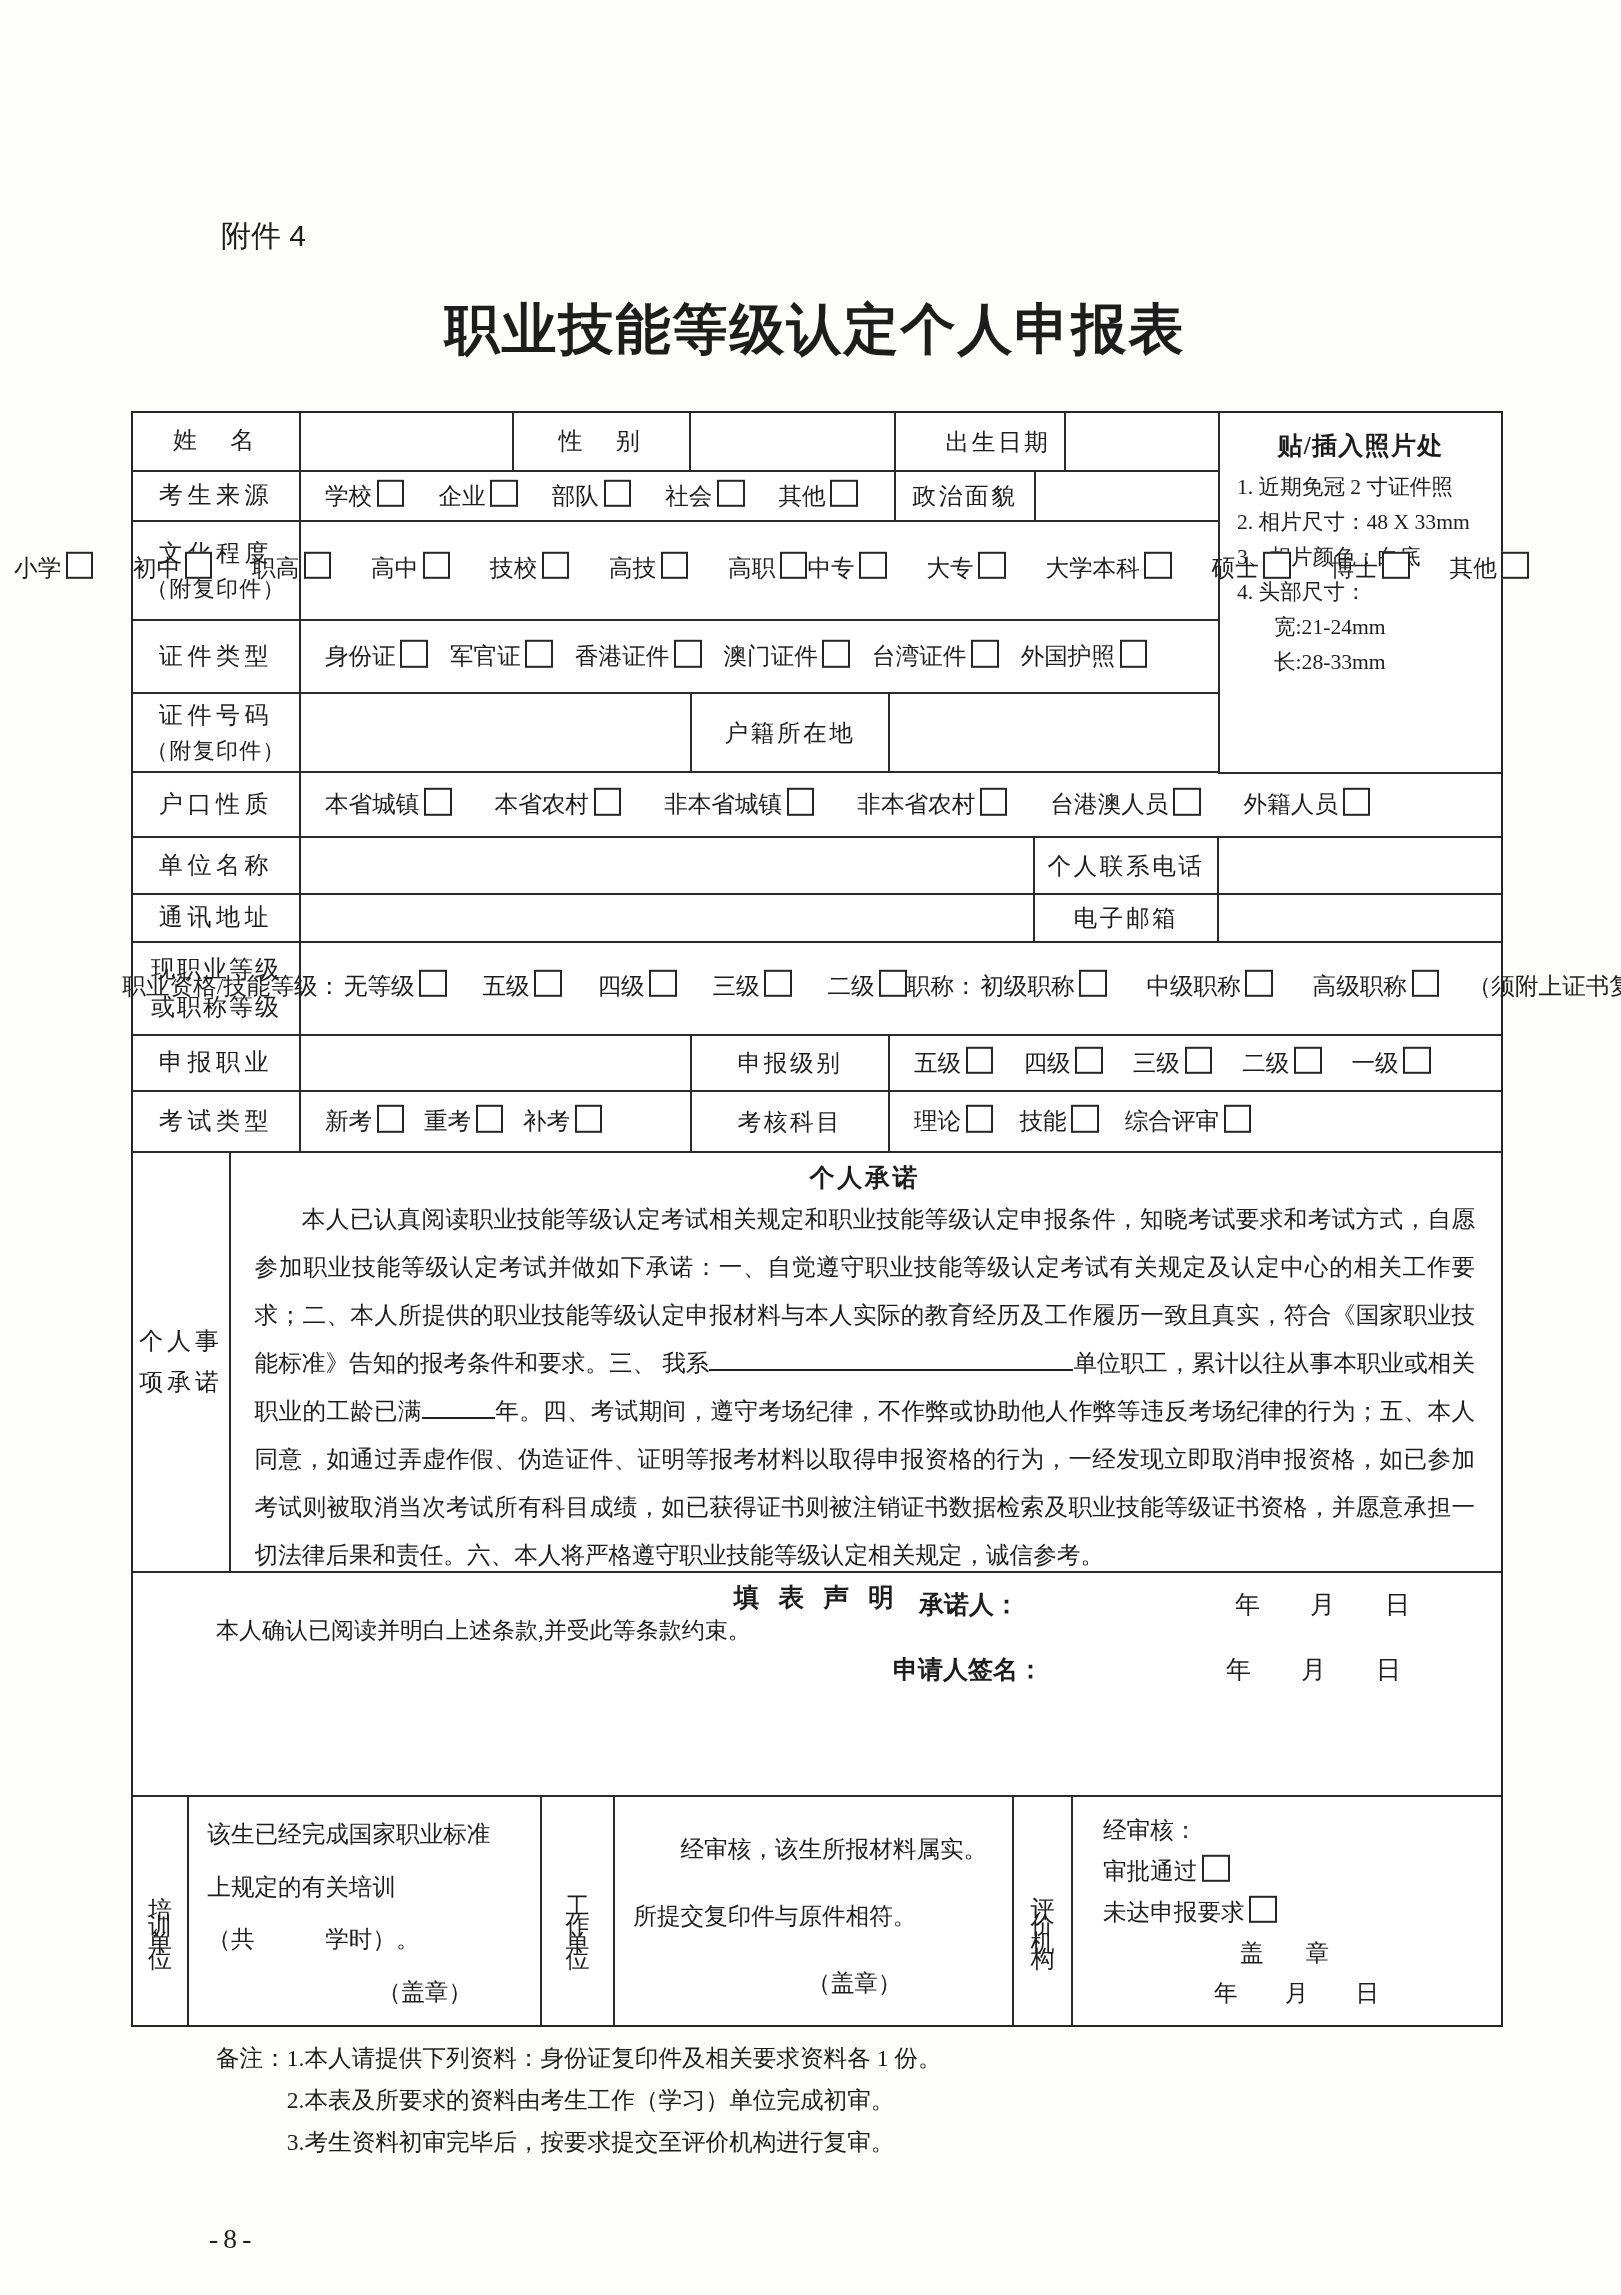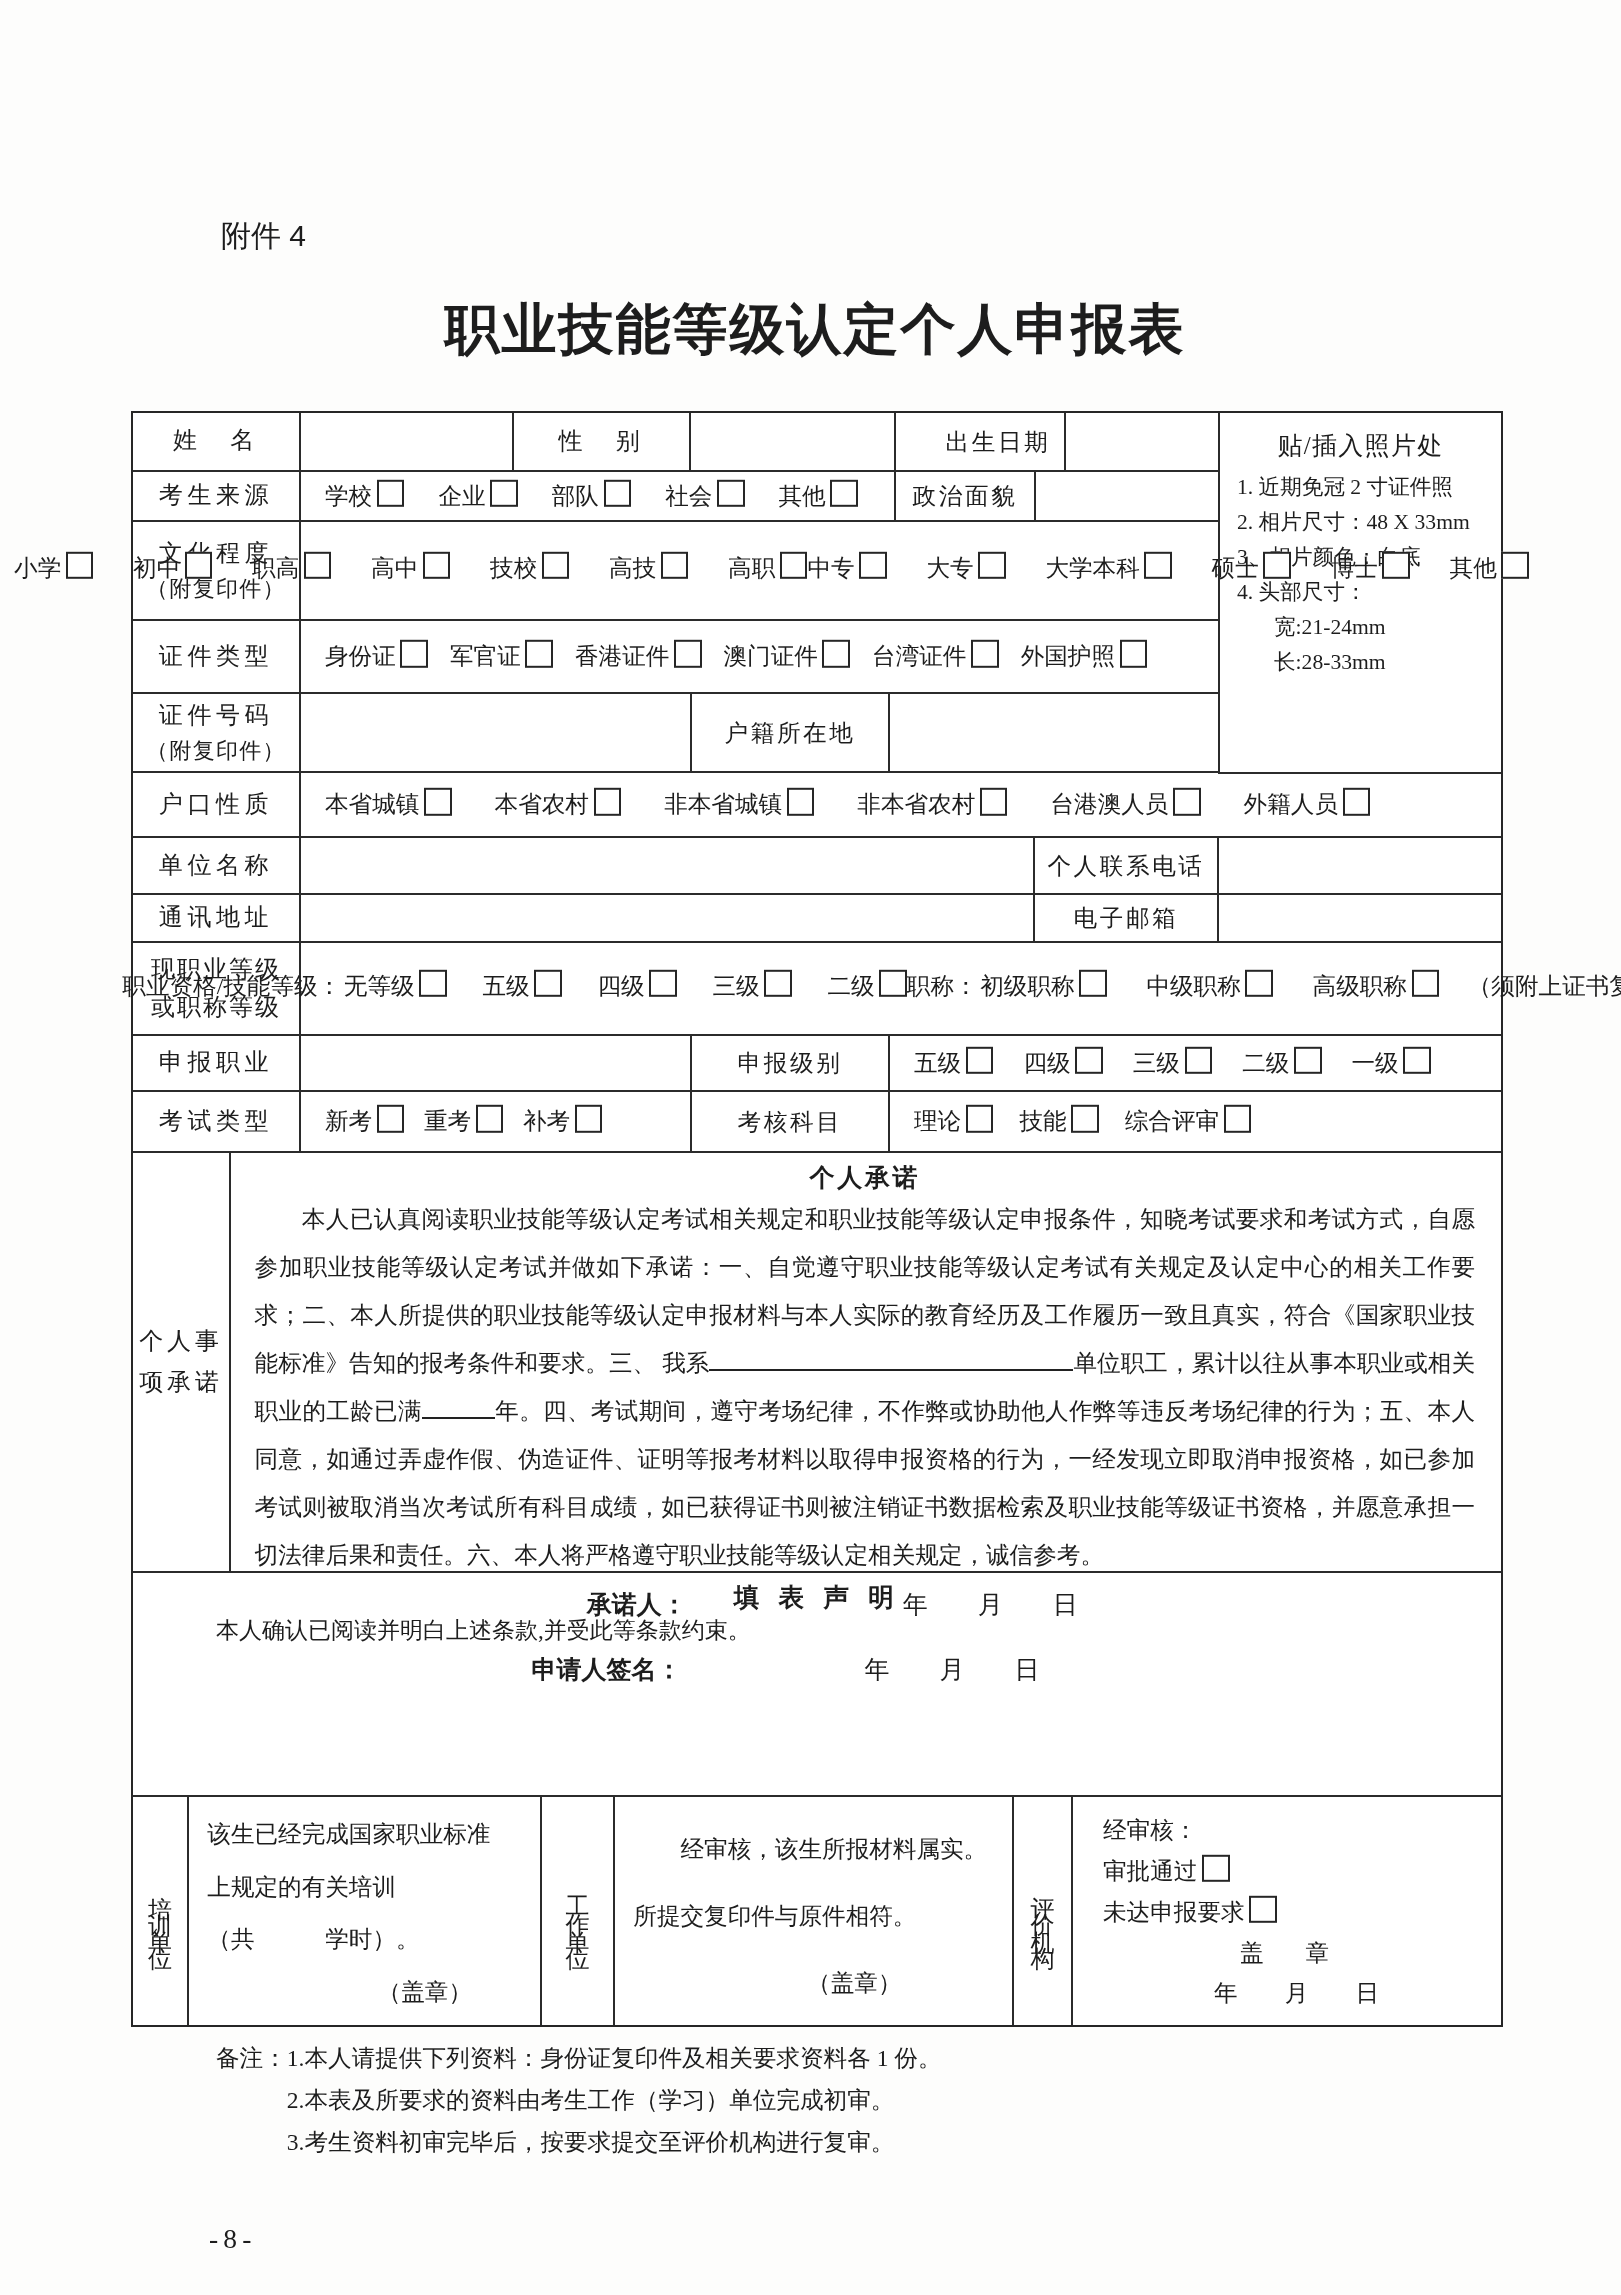--- a/index.html
+++ b/index.html
@@ -23,32 +23,32 @@
   .lbl{font-size:24px;letter-spacing:4.6px;text-align:center;line-height:1.55;}
   .lbl .sub{font-size:22px;letter-spacing:1.3px;display:block;}
   .midlbl{font-size:23.6px;letter-spacing:2.6px;}
   .optcell{padding-left:24px;flex-wrap:wrap;align-content:center;}
   .opt{font-size:23.6px;white-space:nowrap;}
   .cb{display:inline-block;width:23.6px;height:23.6px;border:2px solid #262626;vertical-align:middle;transform:translateY(-5.2px);margin-left:4.6px;background:#fff;}
   .gridpart{position:relative;}
   .toprows{width:1085px;}
   
   #photo-panel{position:absolute;left:1085px;top:0;width:283px;height:361px;border-left:2px solid #2b2b2b;border-bottom:2px solid #2b2b2b;box-sizing:border-box;padding-top:15.7px;}
-  #photo-panel .ptitle{font-weight:normal;font-size:25px;text-align:center;letter-spacing:1.3px;}
+  #photo-panel .ptitle{font-weight:bold;font-size:25px;text-align:center;letter-spacing:1.3px;}
   #photo-panel .plines{margin:7.9px 0 0 17px;font-size:21.6px;line-height:35px;}
   #photo-panel .indent{padding-left:37px;}
   
   .sidecell{width:98px;flex-direction:column;justify-content:center;font-size:24px;letter-spacing:3.9px;line-height:1.7;}
   .commit-content{flex:1;padding:7.9px 26px 0 23.6px;display:block;}
   .ctitle{text-align:center;font-weight:bold;font-size:25px;letter-spacing:2.6px;line-height:34px;}
   .cpara{font-size:23.6px;line-height:48px;text-align:justify;text-indent:2em;}
   .blank{display:inline-block;border-bottom:2px solid #222;height:1.05em;vertical-align:baseline;}
   .b-long{width:364px;}
   .b-short{width:73px;}
-  .signrow{display:flex;justify-content:center;align-items:center;font-size:25px;margin-top:9.2px;padding-right:65px;}
+  .signrow{display:flex;justify-content:flex-end;align-items:center;font-size:25px;margin-top:9.2px;padding-right:65px;}
   .signrow .slabel{font-weight:bold;margin-right:216px;}
   
   .decl{display:block;padding:9.2px 37px 0 37px;}
   .dtitle{text-align:center;font-weight:bold;font-size:25.5px;letter-spacing:6.5px;line-height:31px;}
   .dpara{font-size:23px;line-height:36px;text-align:justify;text-indent:2em;margin-top:5.2px;}
   .dconfirm{font-size:23px;line-height:36px;text-indent:2em;}
   .decl .signrow{margin-top:3.9px;padding-right:63px;}
   .decl .slabel{margin-right:183px;}
   
   .vlabel{justify-content:center;padding:0;}

